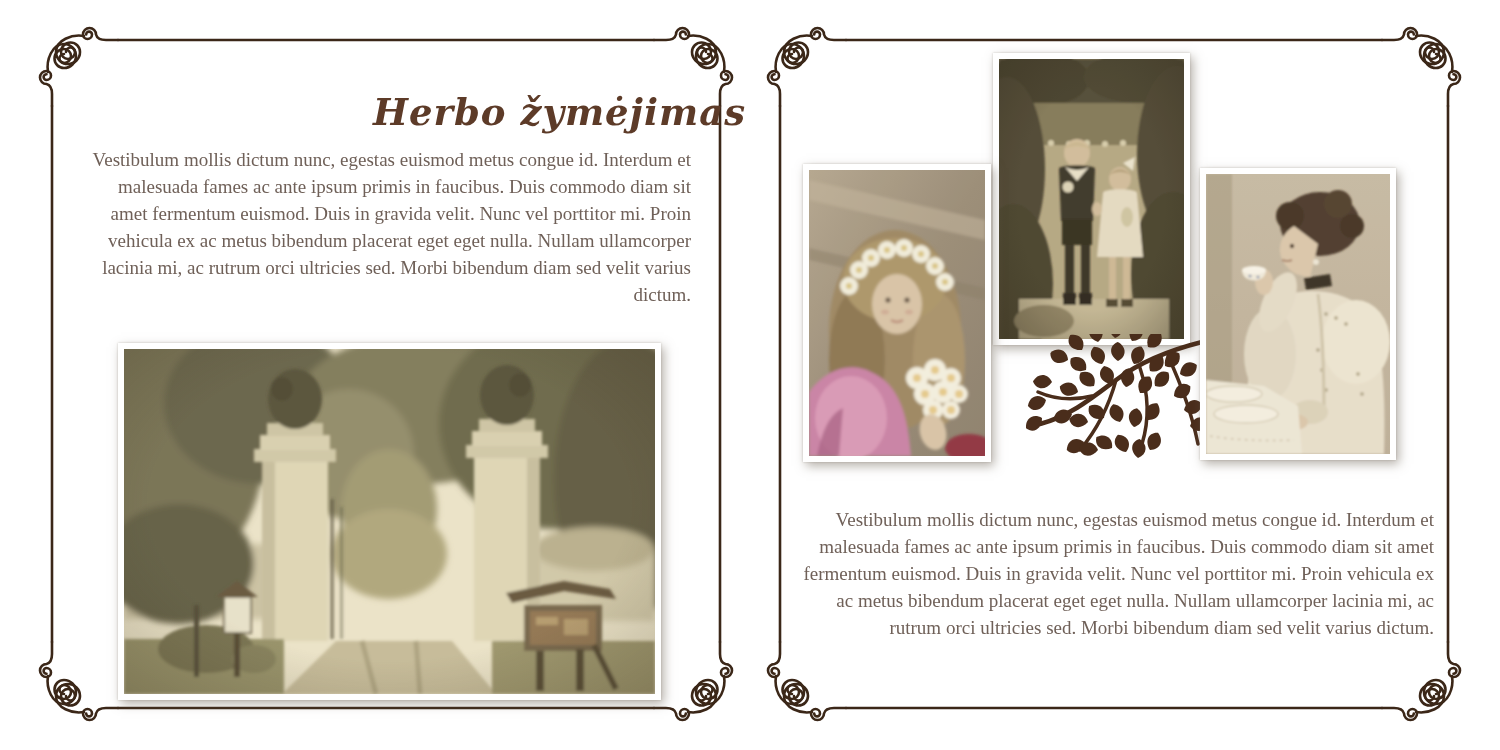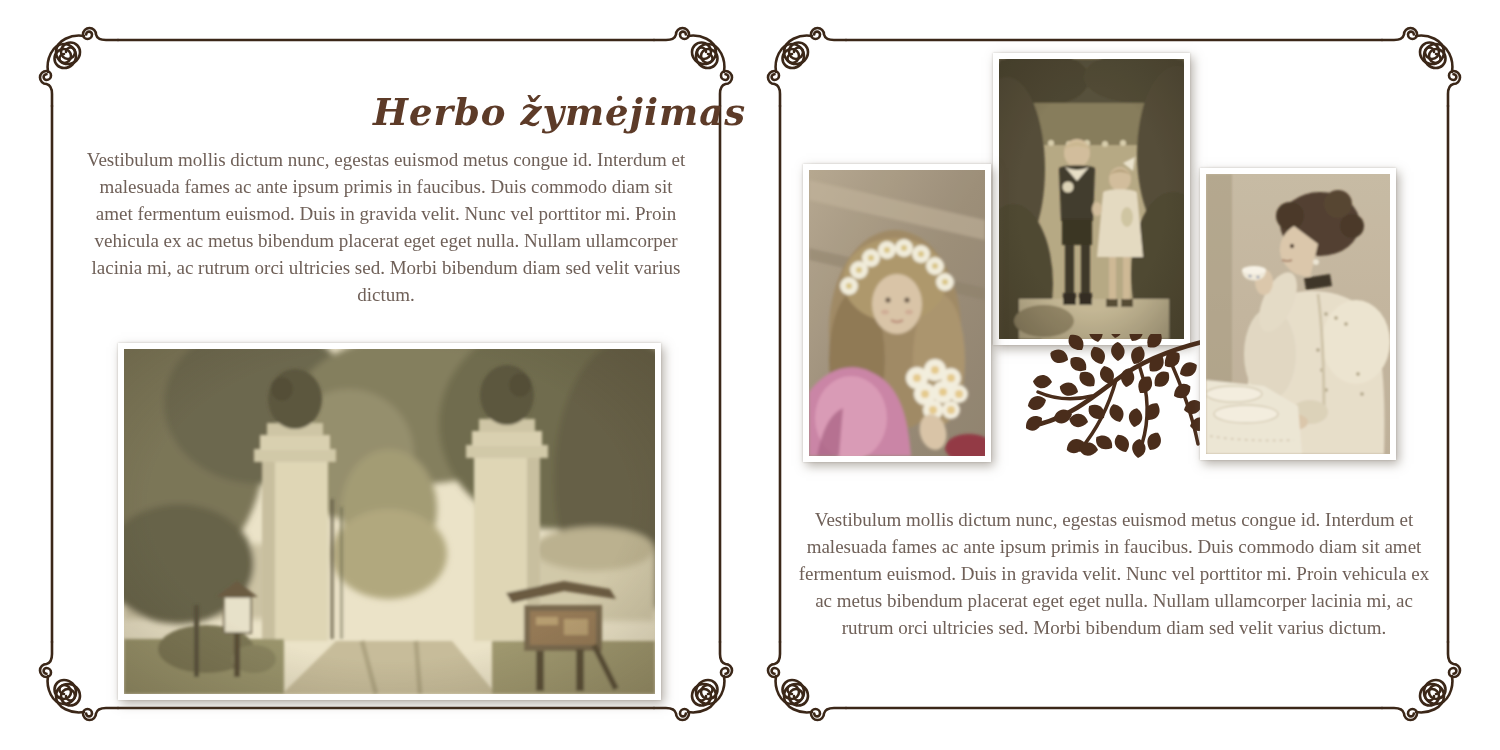--- a/index.html
+++ b/index.html
@@ -16,21 +16,21 @@
   .page-title{
     position:absolute;top:52px;left:0;width:100%;
     text-align:right;
     font-family:"DejaVu Serif", serif;
     font-style:italic;font-weight:bold;
     font-size:37px;letter-spacing:1px;
     color:#5d3b28;
     margin-top:24px;
   }
   .body-text{
-    position:absolute;text-align:center;
+    position:absolute;text-align:right;
     color:#6f6058;font-size:19px;line-height:1.42;
     font-family:"Liberation Serif", serif;
   }
   #left-body{top:114px;left:55px;width:610px;}
   #right-body{top:474px;left:40px;width:640px;}
 
   .photo{
     position:absolute;background:#ffffff;padding:6px;
     box-shadow:3px 4px 10px rgba(110,100,85,.5), 0 0 2px rgba(120,110,95,.35);
   }

